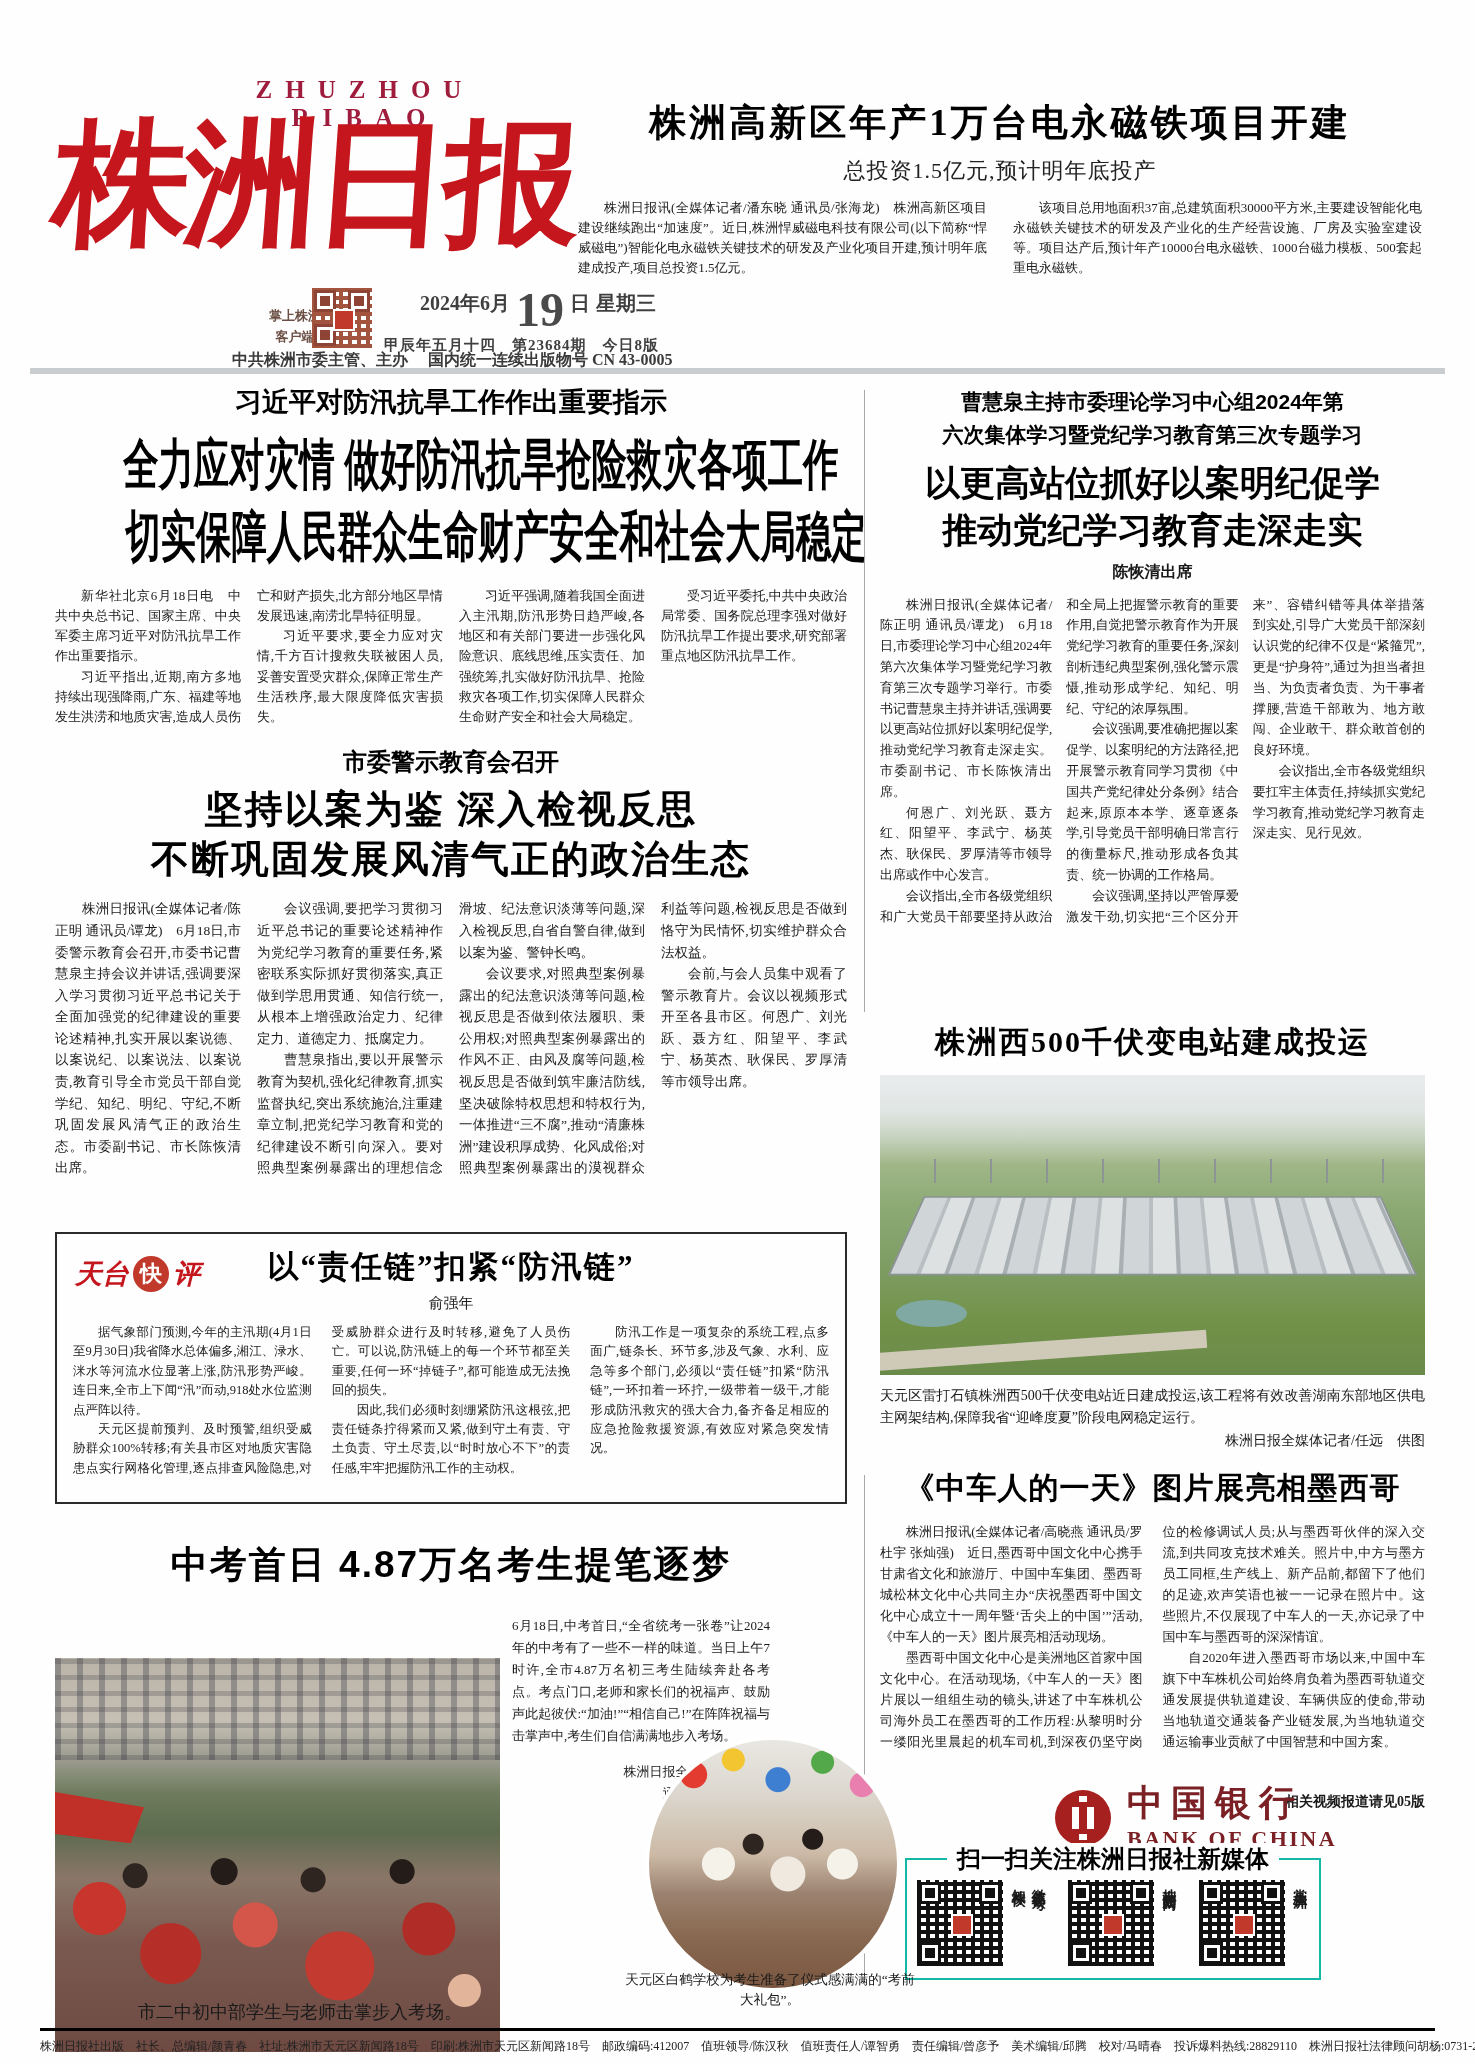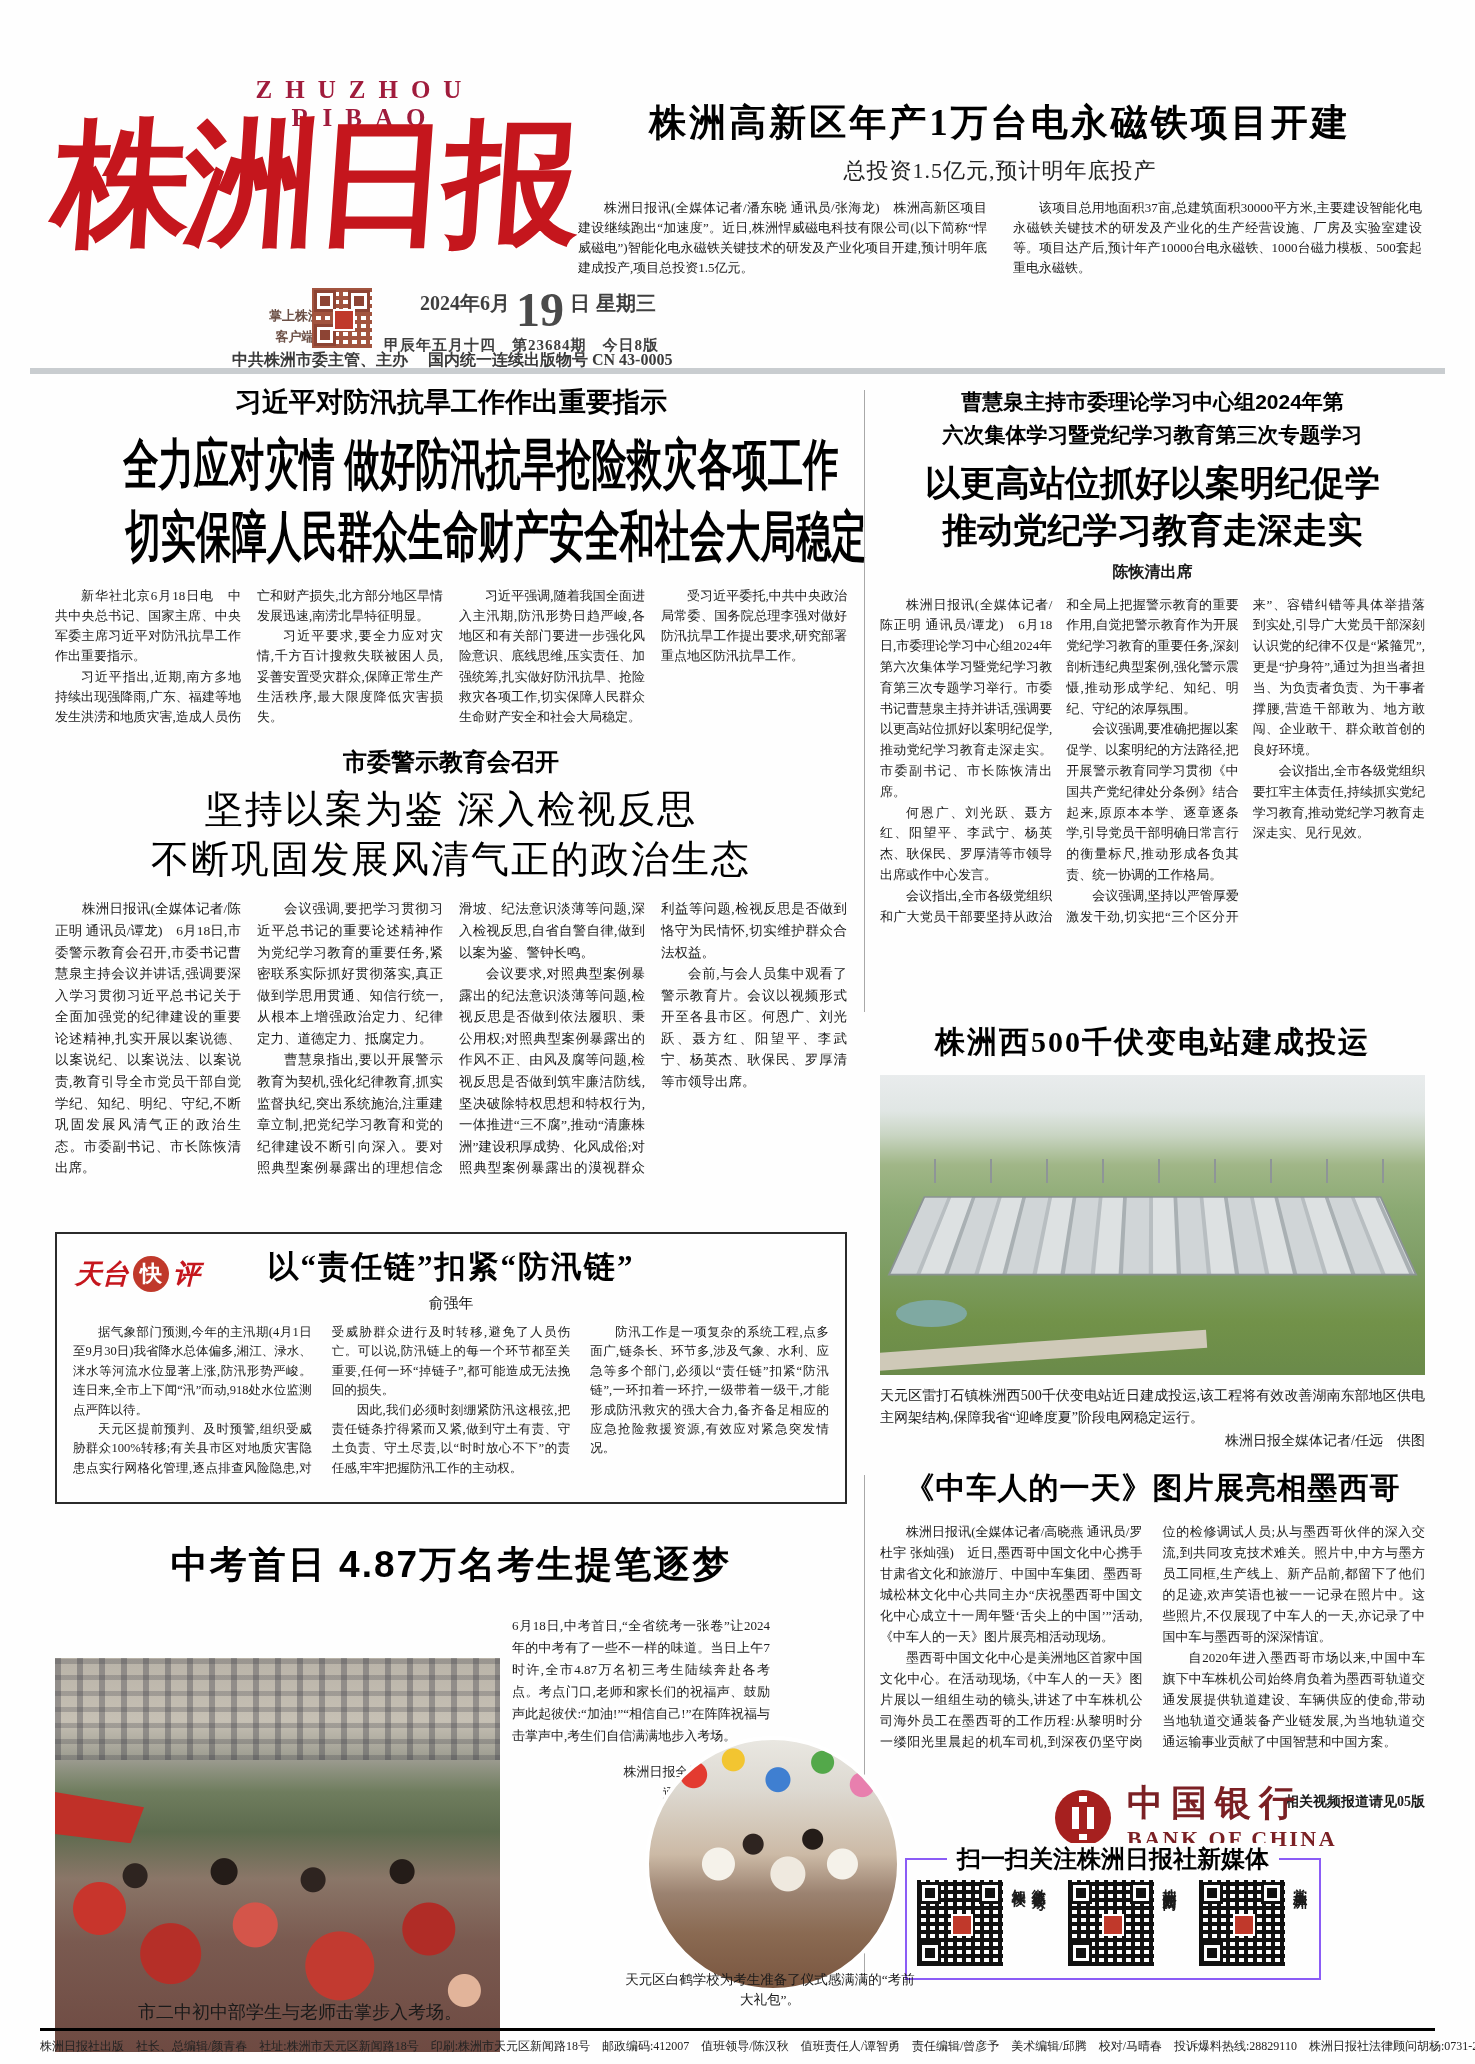--- a/index.html
+++ b/index.html
@@ -61,21 +61,21 @@
   .rightstory{left:880px;top:386px;width:545px;}
   .rightstory .kicker{font-size:21px;font-weight:bold;line-height:1.55;text-align:center;color:#000;}
   .rightstory .hl{font-size:35px;font-weight:900;text-align:center;line-height:1.35;color:#000;margin-top:8px;}
   .rightstory .byline{font-size:16px;text-align:center;margin-top:8px;font-weight:bold;}
   .rightstory .cols{margin-top:12px;column-count:3;column-gap:14px;font-size:13px;line-height:1.6;
                     height:420px;overflow:hidden;}
 
   
   .jingshi{left:55px;top:746px;width:792px;}
   .jingshi .kicker{font-size:24px;font-weight:bold;text-align:center;color:#000;}
-  .jingshi .hl{font-size:38px;font-weight:400;text-align:center;line-height:1.32;color:#000;margin-top:6px;letter-spacing:2px;}
+  .jingshi .hl{font-size:38px;font-weight:700;text-align:center;line-height:1.32;color:#000;margin-top:6px;letter-spacing:2px;}
   .jingshi .byline{font-size:16px;font-weight:bold;text-align:center;margin-top:8px;}
   .jingshi .cols{margin-top:14px;column-count:4;column-gap:16px;font-size:13.5px;line-height:1.6;
                  height:282px;overflow:hidden;}
 
   
   .kuaiping{left:55px;top:1232px;width:792px;height:272px;border:2px solid #2b2b2b;box-sizing:border-box;
             padding:12px 16px;}
   .kp-logo{position:absolute;left:18px;top:22px;display:flex;align-items:center;gap:4px;
            color:#c5161d;font-weight:bold;font-size:27px;font-style:italic;}
   .kp-seal{width:36px;height:36px;border-radius:50%;background:#c0392b;color:#fff;font-style:normal;
@@ -151,21 +151,21 @@
   .bankad{left:1055px;top:1784px;display:flex;align-items:center;gap:16px;color:#7b2024;}
   .boc-emblem{position:relative;width:56px;height:56px;border-radius:50%;background:#a6201f;overflow:hidden;}
   .boc-emblem::before{content:"";position:absolute;left:50%;top:50%;width:22px;height:22px;margin:-11px 0 0 -11px;
     background:#fff;}
   .boc-emblem::after{content:"";position:absolute;left:50%;top:6px;bottom:6px;width:8px;margin-left:-4px;
     background:#a6201f;border-top:6px solid #fff;border-bottom:6px solid #fff;box-sizing:border-box;}
   .boc-cn{font-size:36px;font-weight:900;letter-spacing:8px;line-height:1.1;}
   .boc-en{font-size:22px;letter-spacing:2.5px;font-weight:bold;margin-top:2px;}
 
   
-  .qrbox{left:905px;top:1858px;width:416px;height:122px;border:2px solid #8b5cf6;box-sizing:border-box;}
+  .qrbox{left:905px;top:1858px;width:416px;height:122px;border:2px solid #14b8a6;box-sizing:border-box;}
   .qrbox .ttl{position:absolute;left:50%;top:-17px;transform:translateX(-50%);background:#fefefe;
     padding:0 10px;font-size:24px;font-weight:900;white-space:nowrap;color:#000;}
   .qrbox .row{display:flex;justify-content:space-around;align-items:center;height:100%;padding-top:8px;box-sizing:border-box;}
   .qrbox .unit{display:flex;align-items:center;gap:6px;}
   .qrbox .q{width:86px;height:86px;}
   .vlab{writing-mode:vertical-rl;font-size:14px;font-weight:bold;letter-spacing:2px;height:90px;}
   .vpair{display:flex;gap:2px;}
 
   
   .footer{left:40px;top:2028px;width:1395px;border-top:3px solid #000;padding-top:7px;

